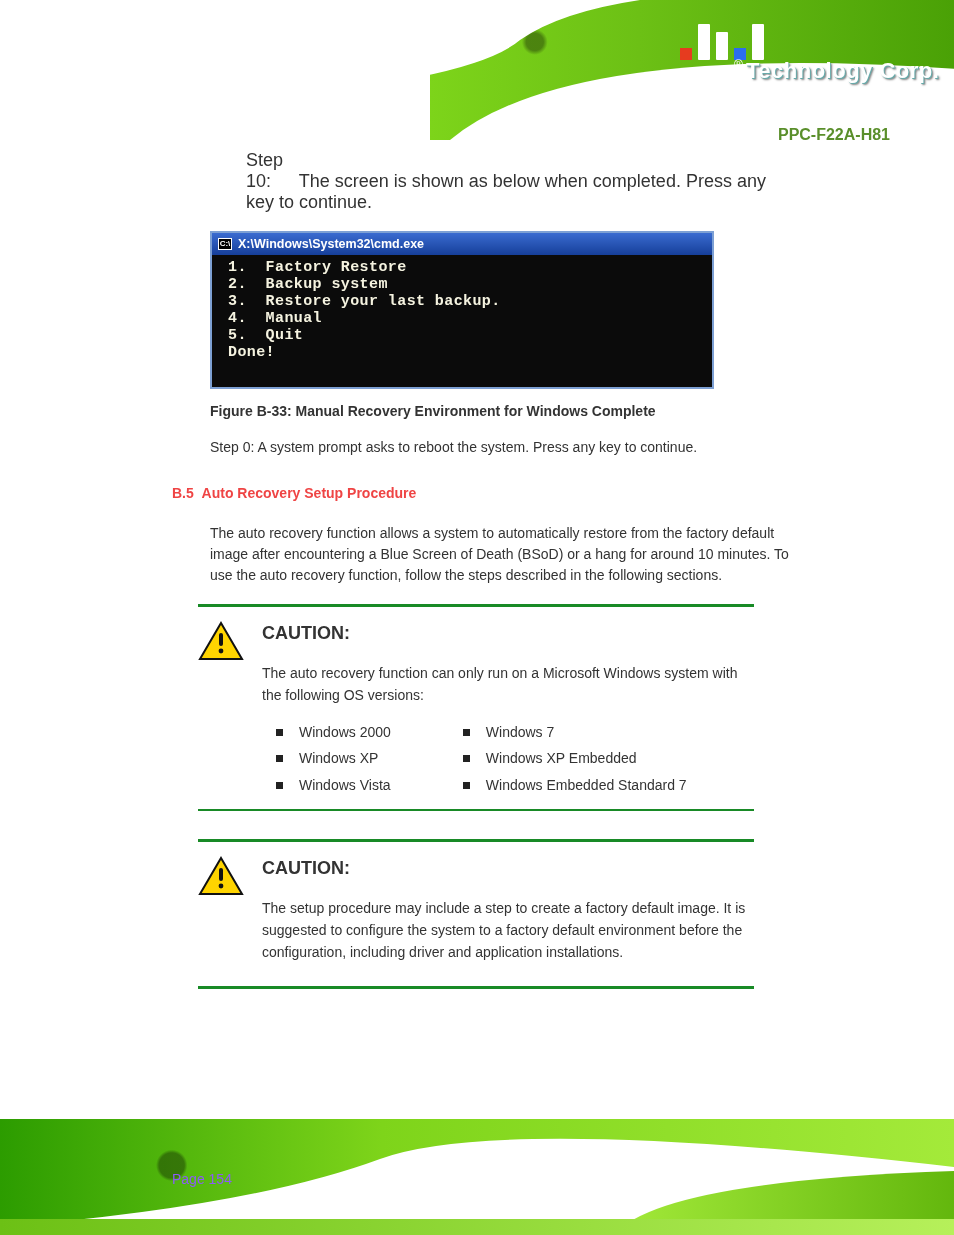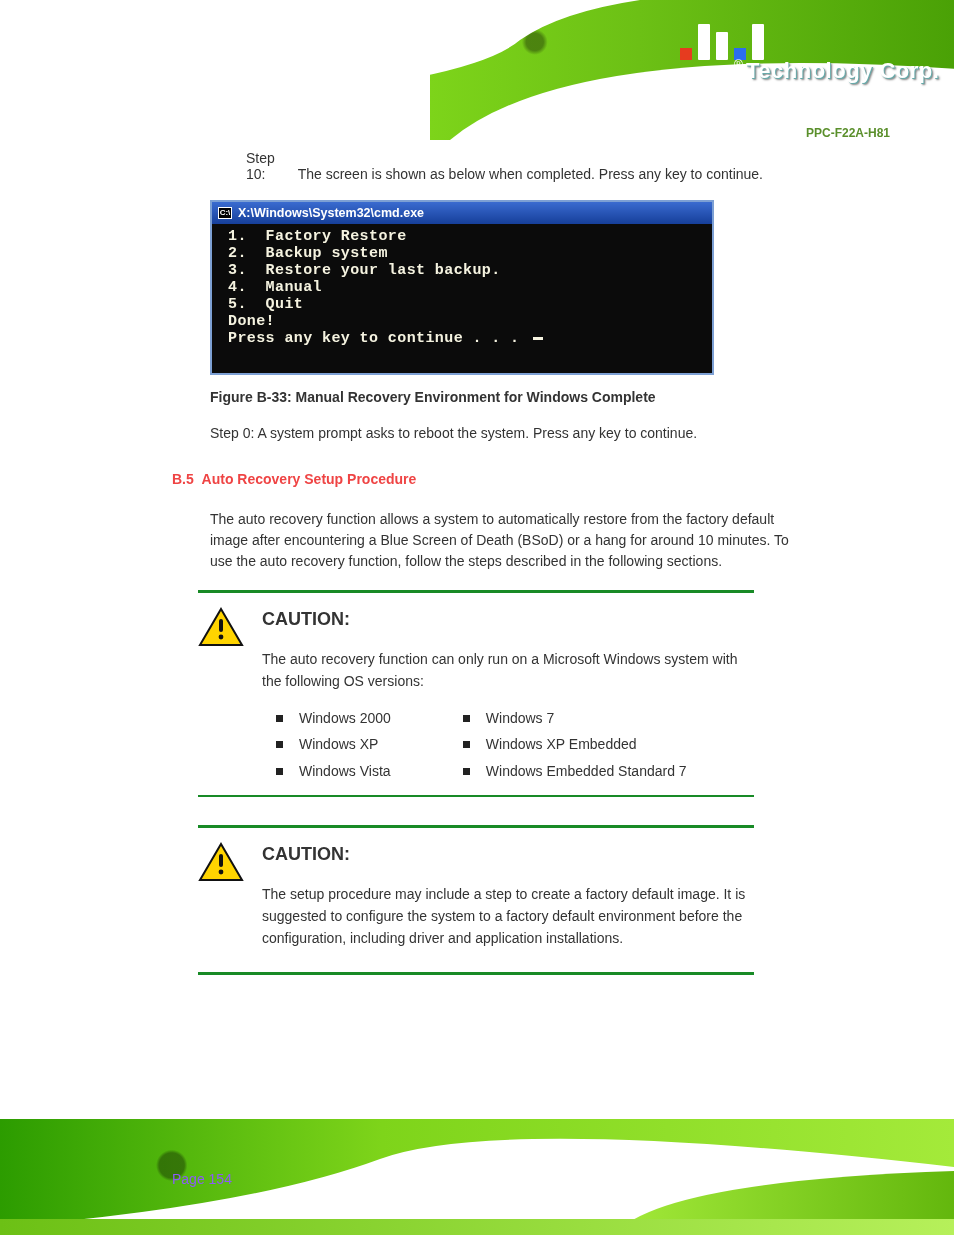--- a/index.html
+++ b/index.html
@@ -40,28 +40,28 @@
 .hdr-logo .dot-r { width:12px;height:12px;background:#e63b1f; }
 .hdr-logo .dot-b { width:12px;height:12px;background:#2b6df0; }
 .hdr-logo-text {
   position:absolute; top:58px; left:746px; color:#fff; font-weight:800;
   font-size:22px; letter-spacing:.5px; white-space:nowrap;
   text-shadow:1px 1px 0 #6aa, 2px 2px 2px rgba(0,0,0,.5);
 }
 .hdr-reg { position:absolute; top:58px; left:734px; color:#fff; font-size:12px;}
 .hdr-model {
   position:absolute; top:66px; right:42px; color:#5a8f2b; font-weight:700;
-  font-size:12px; display:none;
+  font-size:16px; display:none;
 }
 .hdr-model.vis{display:block; top:126px; right:64px;}
 
 
 .page { position:absolute; top:150px; left:0; width:954px; padding:0 0 0 0;}
 .step-list { margin-left: 246px; width: 540px; margin-top:0; }
-.step-list li{ list-style:none; font-size:14px; color:#333;}
+.step-list li{ list-style:none; font-size:18px; color:#333;}
 .step-list .step-num{display:inline-block;width:48px; text-align:left;}
 .step-list .step-text{color:#333;}
 
 .figure { margin: 18px 0 10px 210px; width: 504px; }
 .cmd-window {
   border:2px solid #7da0d4; background:#0b0b0b; color:#f5f3e0;
   font-family: "Courier New", monospace; font-size:15px; font-weight:bold;
 }
 .cmd-title {
   background: linear-gradient(#3a6bd0,#163f9a); color:#fff; font-family:Tahoma,sans-serif;
@@ -160,21 +160,20 @@
         <span>X:\Windows\System32\cmd.exe</span>
       </div>
       <div class="cmd-body">
         <div class="ln">1.  Factory Restore</div>
         <div class="ln">2.  Backup system</div>
         <div class="ln">3.  Restore your last backup.</div>
         <div class="ln">4.  Manual</div>
         <div class="ln">5.  Quit</div>
         <div class="ln"></div>
         <div class="ln">Done!</div>
-        <div class="ln"><span>Press any key to continue . . . </span><span class="cursor"></span></div>
       </div>
     </div>
   </div>
 
   <div class="fig-caption">Figure B-33: Manual Recovery Environment for Windows Complete</div>
 
   <div class="step-para">Step 0: A system prompt asks to reboot the system. Press any key to continue.</div>
 
   <div class="section-label">
     <span>B.5</span>&nbsp;&nbsp;<span>Auto Recovery Setup Procedure</span>

